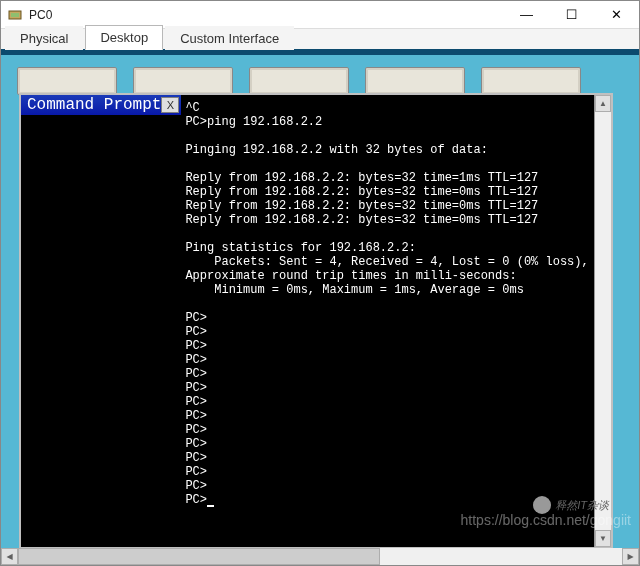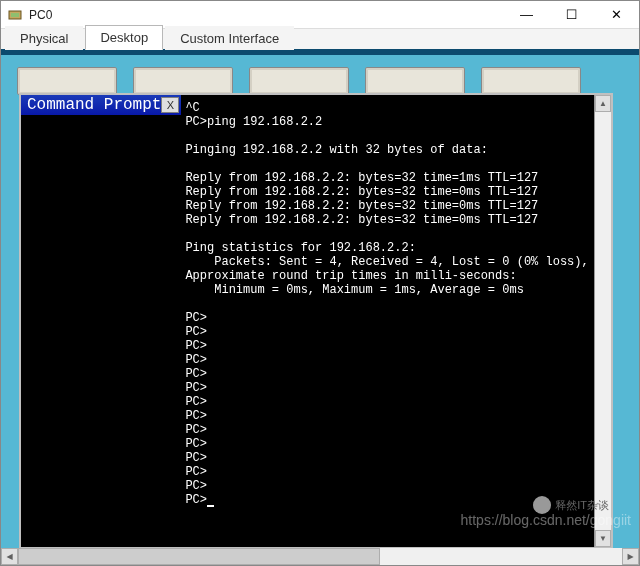--- a/index.html
+++ b/index.html
@@ -34,21 +34,21 @@
     .cmd-scroll-btn.up { top: 0; }
     .cmd-scroll-btn.down { bottom: 0; }
     .cursor { display: inline-block; width: 7px; height: 12px; border-bottom: 2px solid #fff; vertical-align: bottom; }
     
     .bottom-scroll { height: 17px; background: #f0f0f0; display: flex; }
     .bottom-scroll-btn { width: 17px; height: 17px; background: #e1e1e1; border: 1px solid #adadad; display: flex; align-items: center; justify-content: center; font-size: 8px; color: #606060; }
     .bottom-scroll-track { flex: 1; background: #f0f0f0; position: relative; }
     .bottom-scroll-thumb { position: absolute; left: 0; top: 0; height: 100%; width: 60%; background: #cdcdcd; border: 1px solid #adadad; }
     
     .watermark { position: absolute; right: 8px; bottom: 20px; color: rgba(255,255,255,0.4); font-size: 14px; pointer-events: none; }
-    .watermark2 { position: absolute; right: 30px; bottom: 34px; color: #666; font-size: 11px; pointer-events: none; display:flex; align-items:center; gap:4px; }
+    .watermark2 { position: absolute; right: 30px; bottom: 34px; color: #666; font-size: 11px; pointer-events: none; display:flex; align-items:center; gap:4px;font-style:italic; }
     .wm-circle { width:18px;height:18px;border-radius:50%;background:#999; }
   </style>
 </head>
 <body>
 
 <div class="outer-window">
   <div class="titlebar">
     <span class="titlebar-icon">
       <svg viewBox="0 0 16 16">
           <rect x="2" y="4" width="12" height="8" fill="#c4a860" stroke="#6b5520"></rect>

